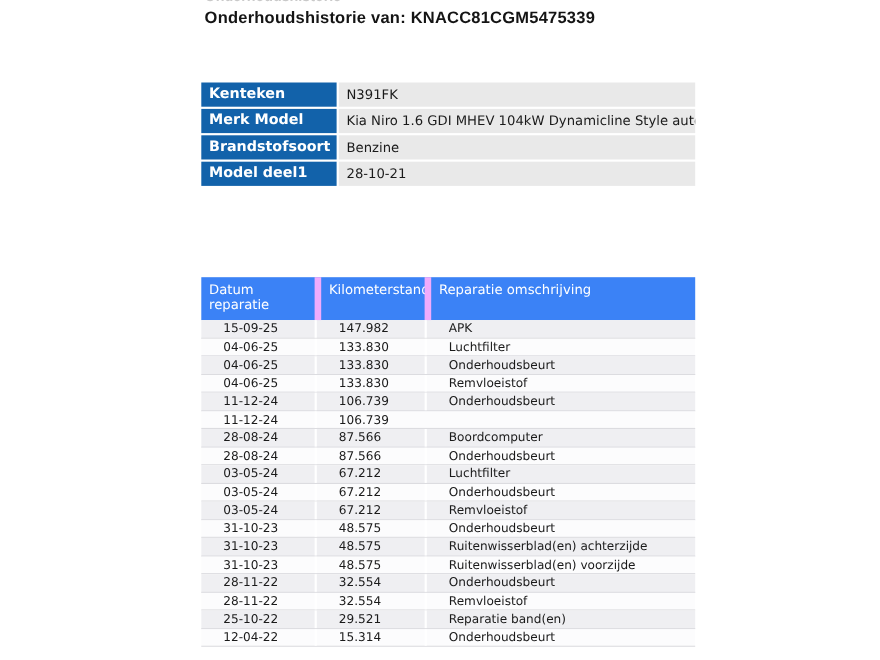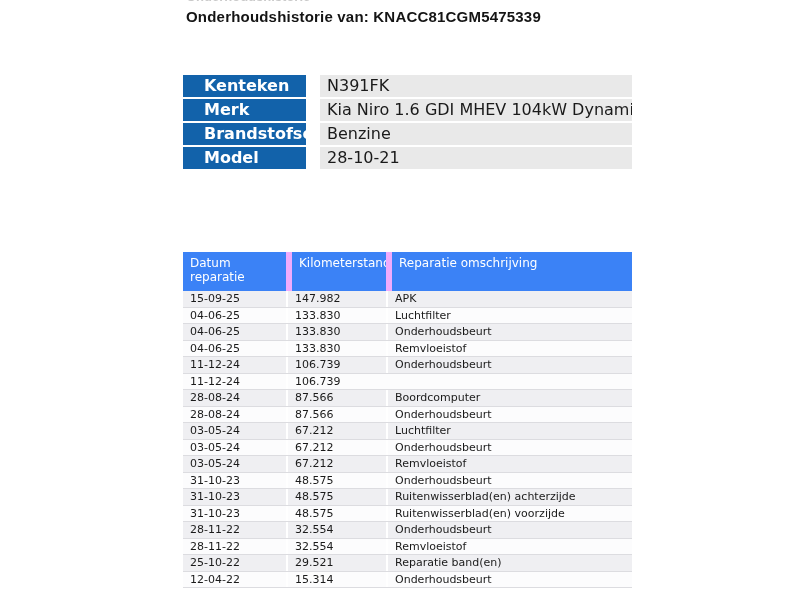--- a/index.html
+++ b/index.html
@@ -11,38 +11,38 @@
   .top-artifact span { display:block; margin-top:-11px; font-family:"Liberation Sans", sans-serif;
                        font-weight:bold; font-size:13px; color:#c9c9c9; }
 
   .title { position:absolute; left:186px; top:8px; font-family:"Liberation Sans", sans-serif;
            font-weight:bold; font-size:15px; color:#141414; letter-spacing:0.2px; }
 
   
   .info-table { position:absolute; left:183px; top:75px; width:449px; }
   .info-row { display:flex; height:22px; margin-bottom:2px; }
   .info-label { width:123px; background:#1262aa; color:#ffffff; font-weight:bold;
-                font-size:16px; line-height:22px; padding-left:21px; }
-  .info-value { flex:1; margin-left:14px; background:#e9e9e9; color:#1a1a1a;
-                font-size:16px; line-height:22px; padding-left:7px; white-space:nowrap; overflow:hidden; }
+                font-size:13px; line-height:22px; padding-left:7px; }
+  .info-value { flex:1; margin-left:2px; background:#e9e9e9; color:#1a1a1a;
+                font-size:12px; line-height:22px; padding-left:7px; white-space:nowrap; overflow:hidden; }
 
   
   .maint-table { position:absolute; left:183px; top:252px; width:449px; }
   .maint-header { display:flex; height:39px; background:#3b82f6; color:#ffffff; font-size:12px; }
   .maint-header .c2, .maint-header .c3 { border-left:6px solid #f0abfc; }
   .mh { padding:4px 0 0 7px; }
   .c1 { width:103px; }
   .c2 { width:100px; }
   .c3 { flex:1; }
   .maint-row { display:flex; height:16.5px; border-bottom:1px solid #dcdce0;
                font-size:11px; line-height:15.5px; color:#1a1a1a; }
   .maint-row:nth-child(odd)  { background:#efeff2; }
   .maint-row:nth-child(even) { background:#fcfcfd; }
   .maint-row .c2, .maint-row .c3 { border-left:2px solid #ffffff; }
-  .cell { padding-left:7px; white-space:nowrap; overflow:hidden; }
+  .cell { padding-left:20px; white-space:nowrap; overflow:hidden; }
 </style>
 </head>
 <body>
 
 <div class="page">
 
   <div class="top-artifact">
     <span>Onderhoudshistorie</span>
   </div>
 

